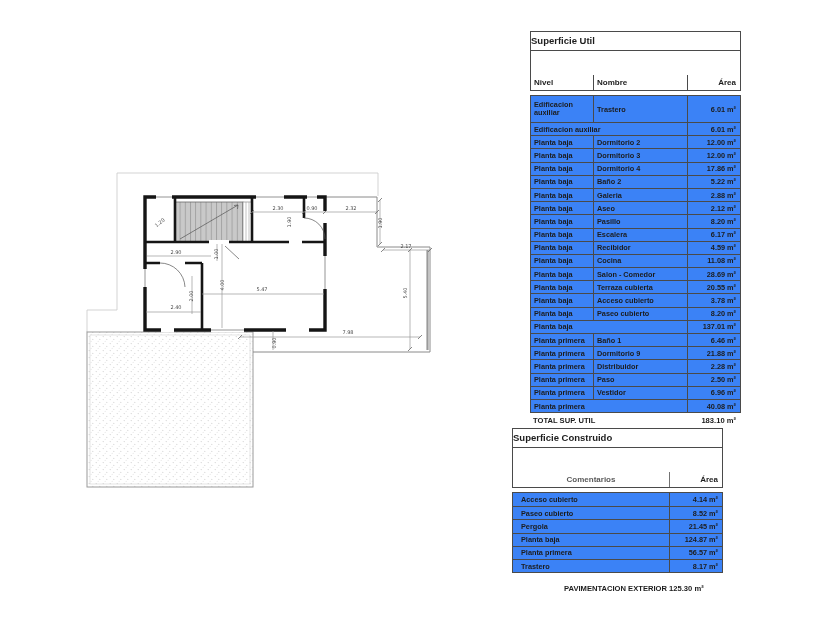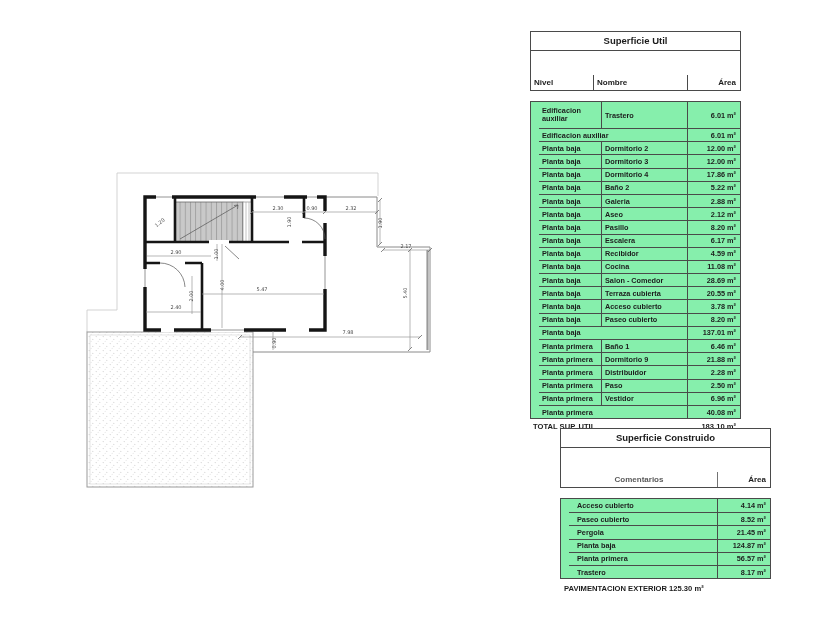--- a/index.html
+++ b/index.html
@@ -1,28 +1,28 @@
 <!DOCTYPE html>
 <html><head>
 <meta charset="utf-8">
 <style>
   html,body{margin:0;padding:0;background:#fff;}
   #canvas{position:relative;width:840px;height:630px;background:#ffffff;overflow:hidden;
           font-family:"Liberation Sans",sans-serif;color:#1c1c1c;}
   
   .tbl{position:absolute;width:211px;font-weight:bold;}
   .tbl-head{border:1px solid #4a4a4a;background:#fff;}
-  .tbl-title{height:18px;line-height:18px;text-align:center;font-size:9.5px;border-bottom:1px solid #4a4a4a;}
+  .tbl-title{height:18px;line-height:18px;font-size:9.5px;border-bottom:1px solid #4a4a4a;}
   .tbl-cols{display:flex;height:15px;align-items:center;font-size:8px;margin-top:24px;}
   .c1{width:62px;padding:0 3px;box-sizing:border-box;white-space:nowrap;}
   .c2{flex:1;padding:0 3px;border-left:1px solid #4a4a4a;border-right:1px solid #4a4a4a;height:100%;display:flex;align-items:center;box-sizing:border-box;}
   .c3{width:52px;text-align:right;padding:0 4px;box-sizing:border-box;}
   .d1{flex:1;padding:0 3px 0 8px;border-right:1px solid #4a4a4a;height:100%;display:flex;align-items:center;box-sizing:border-box;}
   .hd1{flex:1;text-align:center;color:#5a5a5a;border-right:1px solid #737373;height:100%;line-height:15px;box-sizing:border-box;}
-  .tbl-body{border:1px solid #4a4a4a;margin-top:10px;background:#86efac;padding-left:8px;}
+  .tbl-body{border:1px solid #4a4a4a;margin-top:4px;background:#3b82f6;}
   .row{display:flex;align-items:center;height:13.2px;font-size:7.3px;box-sizing:border-box;}
   .row + .row{border-top:1px solid #4a4a4a;}
   .row.wrap{height:26px;}
   .row.wrap .c1{white-space:normal;line-height:1.1;}
   .row.subtotal .c2{border-left:none;}
   .tbl-total{display:flex;align-items:center;font-size:7.6px;padding:3px 1px 0 3px;}
   .tbl-total .tt-label{flex:1;}
   .tbl-total .tt-value{width:52px;text-align:right;padding-right:4px;}
   .footnote{position:absolute;left:564px;top:584px;font-size:7.6px;font-weight:bold;white-space:nowrap;}
   
@@ -279,21 +279,21 @@
           <div class="c2"></div>
           <div class="c3">40.08 m²</div>
         </div>
       </div>
     <div class="tbl-total">
       <div class="tt-label">TOTAL SUP. UTIL</div>
       <div class="tt-value">183.10 m²</div>
     </div>
   </div>
 
-  <div class="tbl" style="left:560px;top:428px;">
+  <div class="tbl" style="left:512px;top:428px;">
     <div class="tbl-head">
       <div class="tbl-title">Superficie Construido</div>
       <div class="tbl-cols">
         <div class="hd1">Comentarios</div>
         <div class="c3">Área</div>
       </div>
     </div>
     <div class="tbl-body">
 
         <div class="row">

